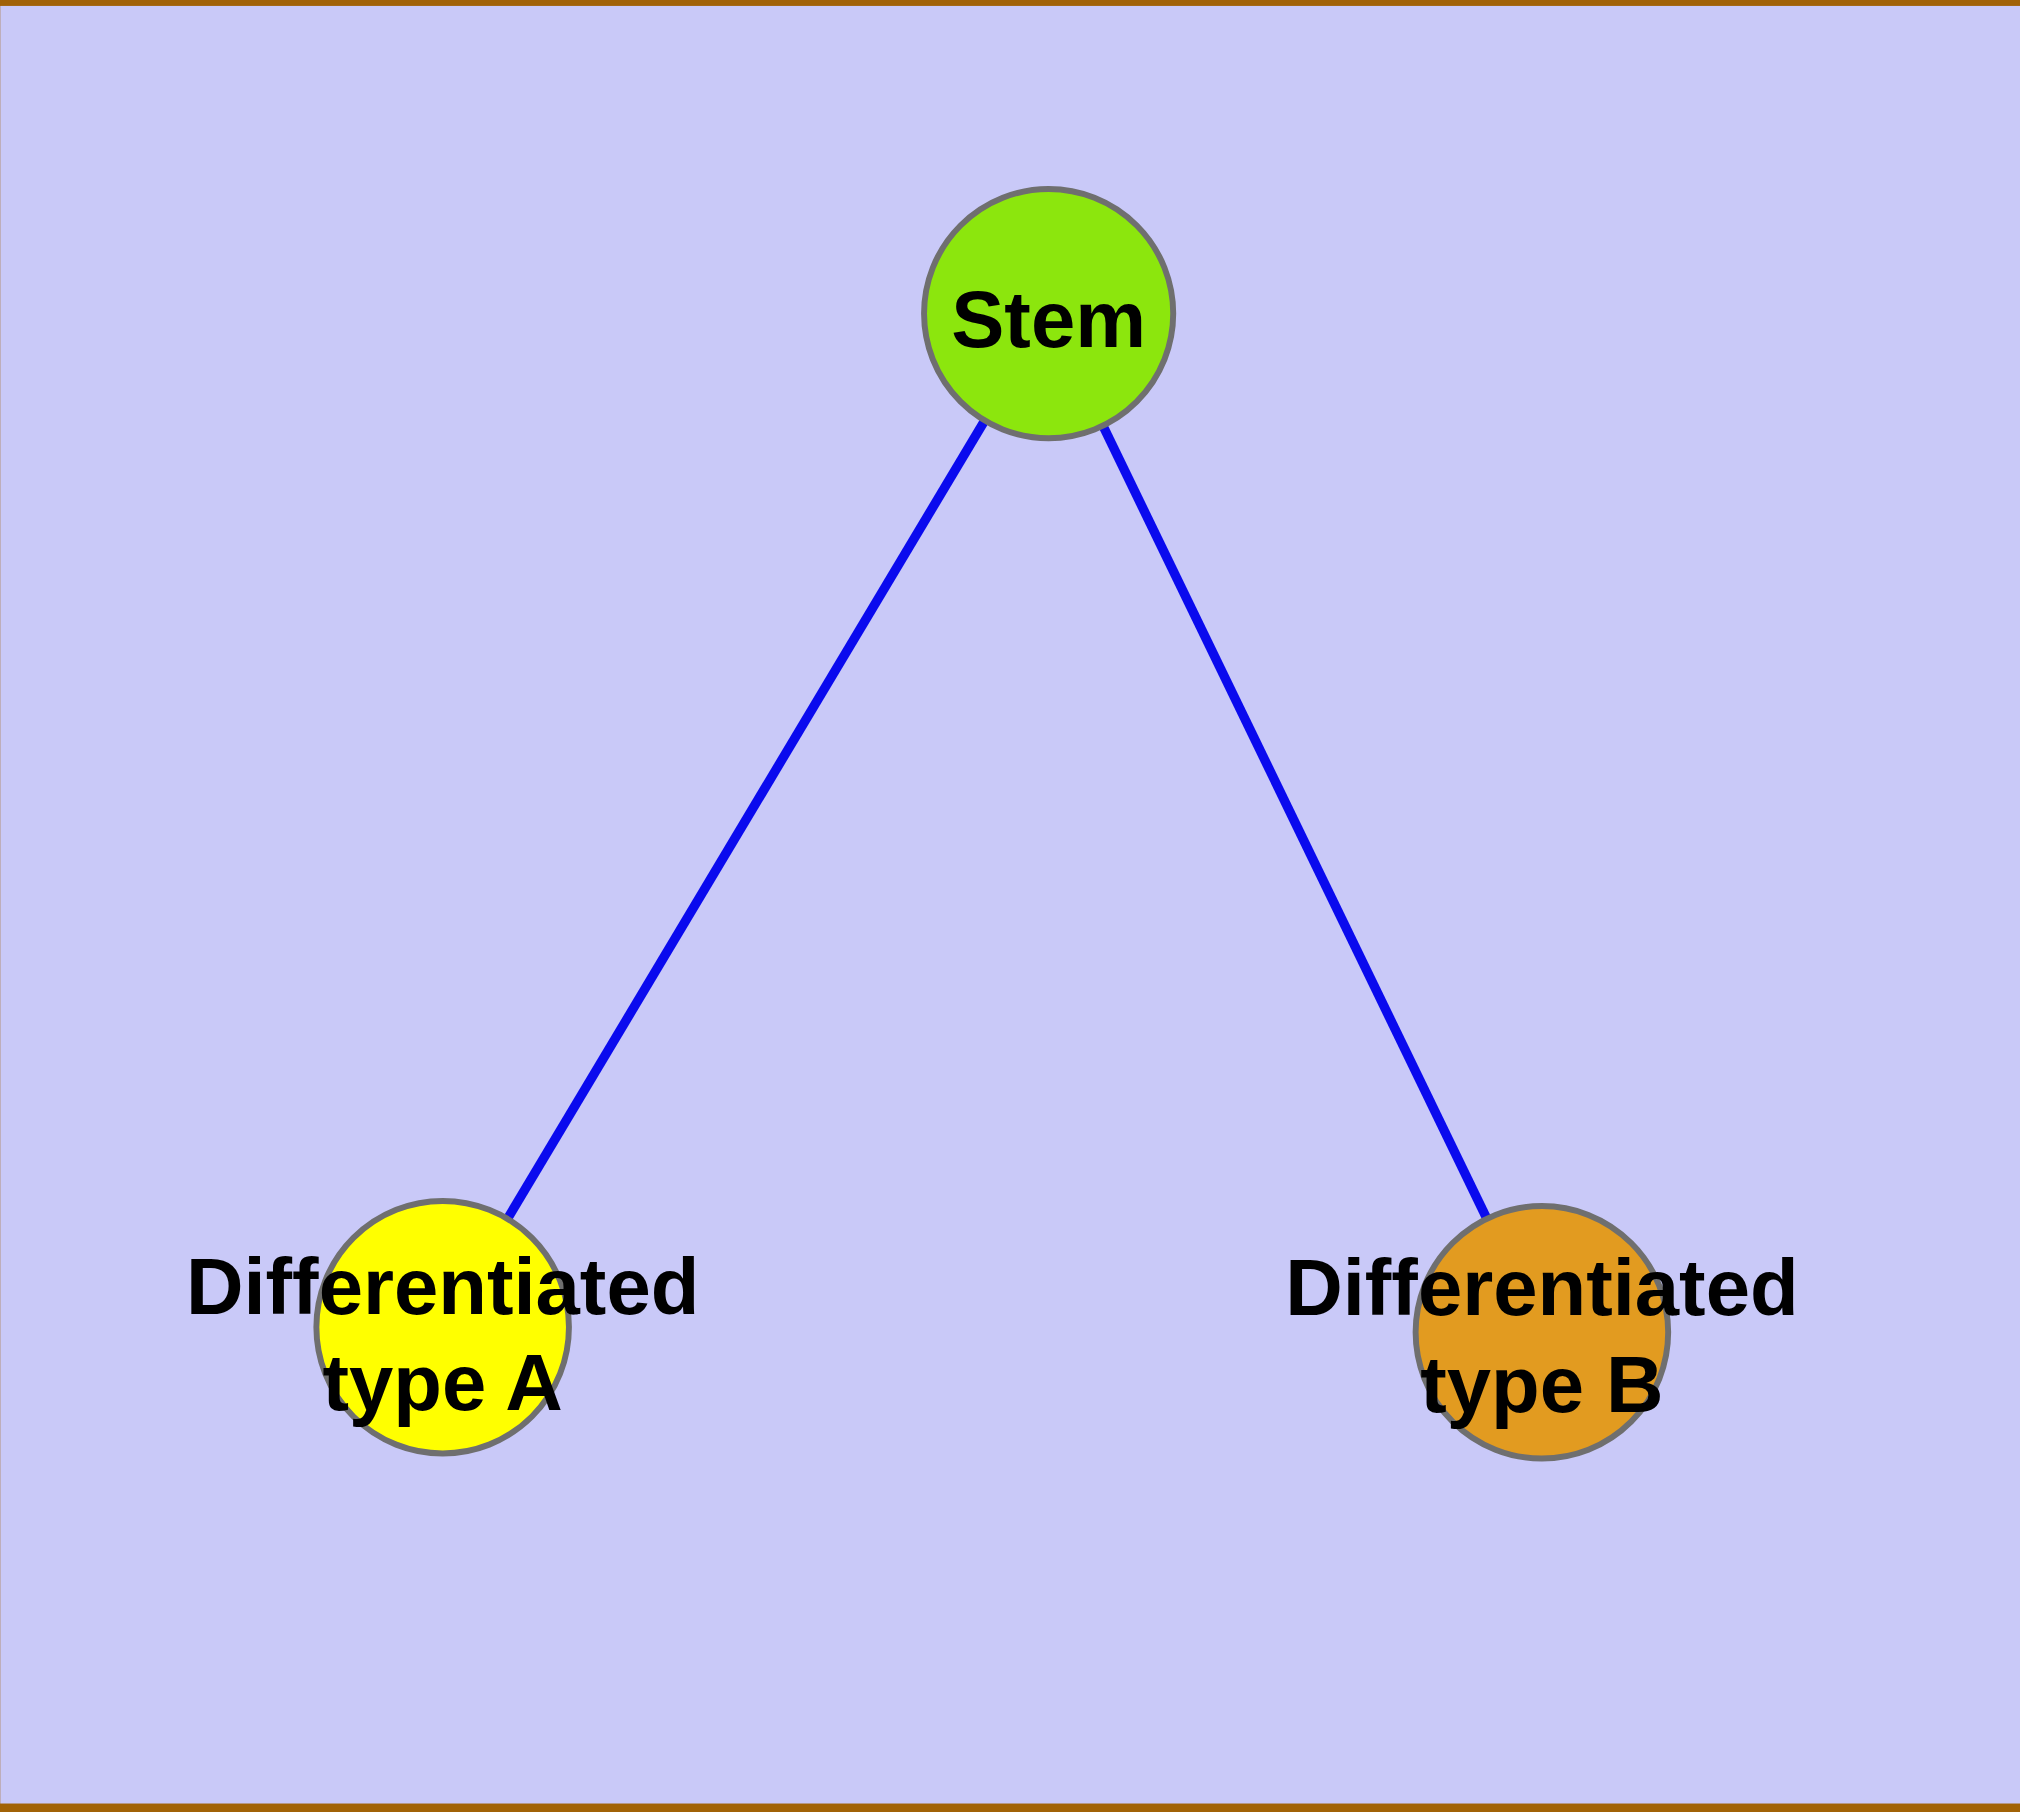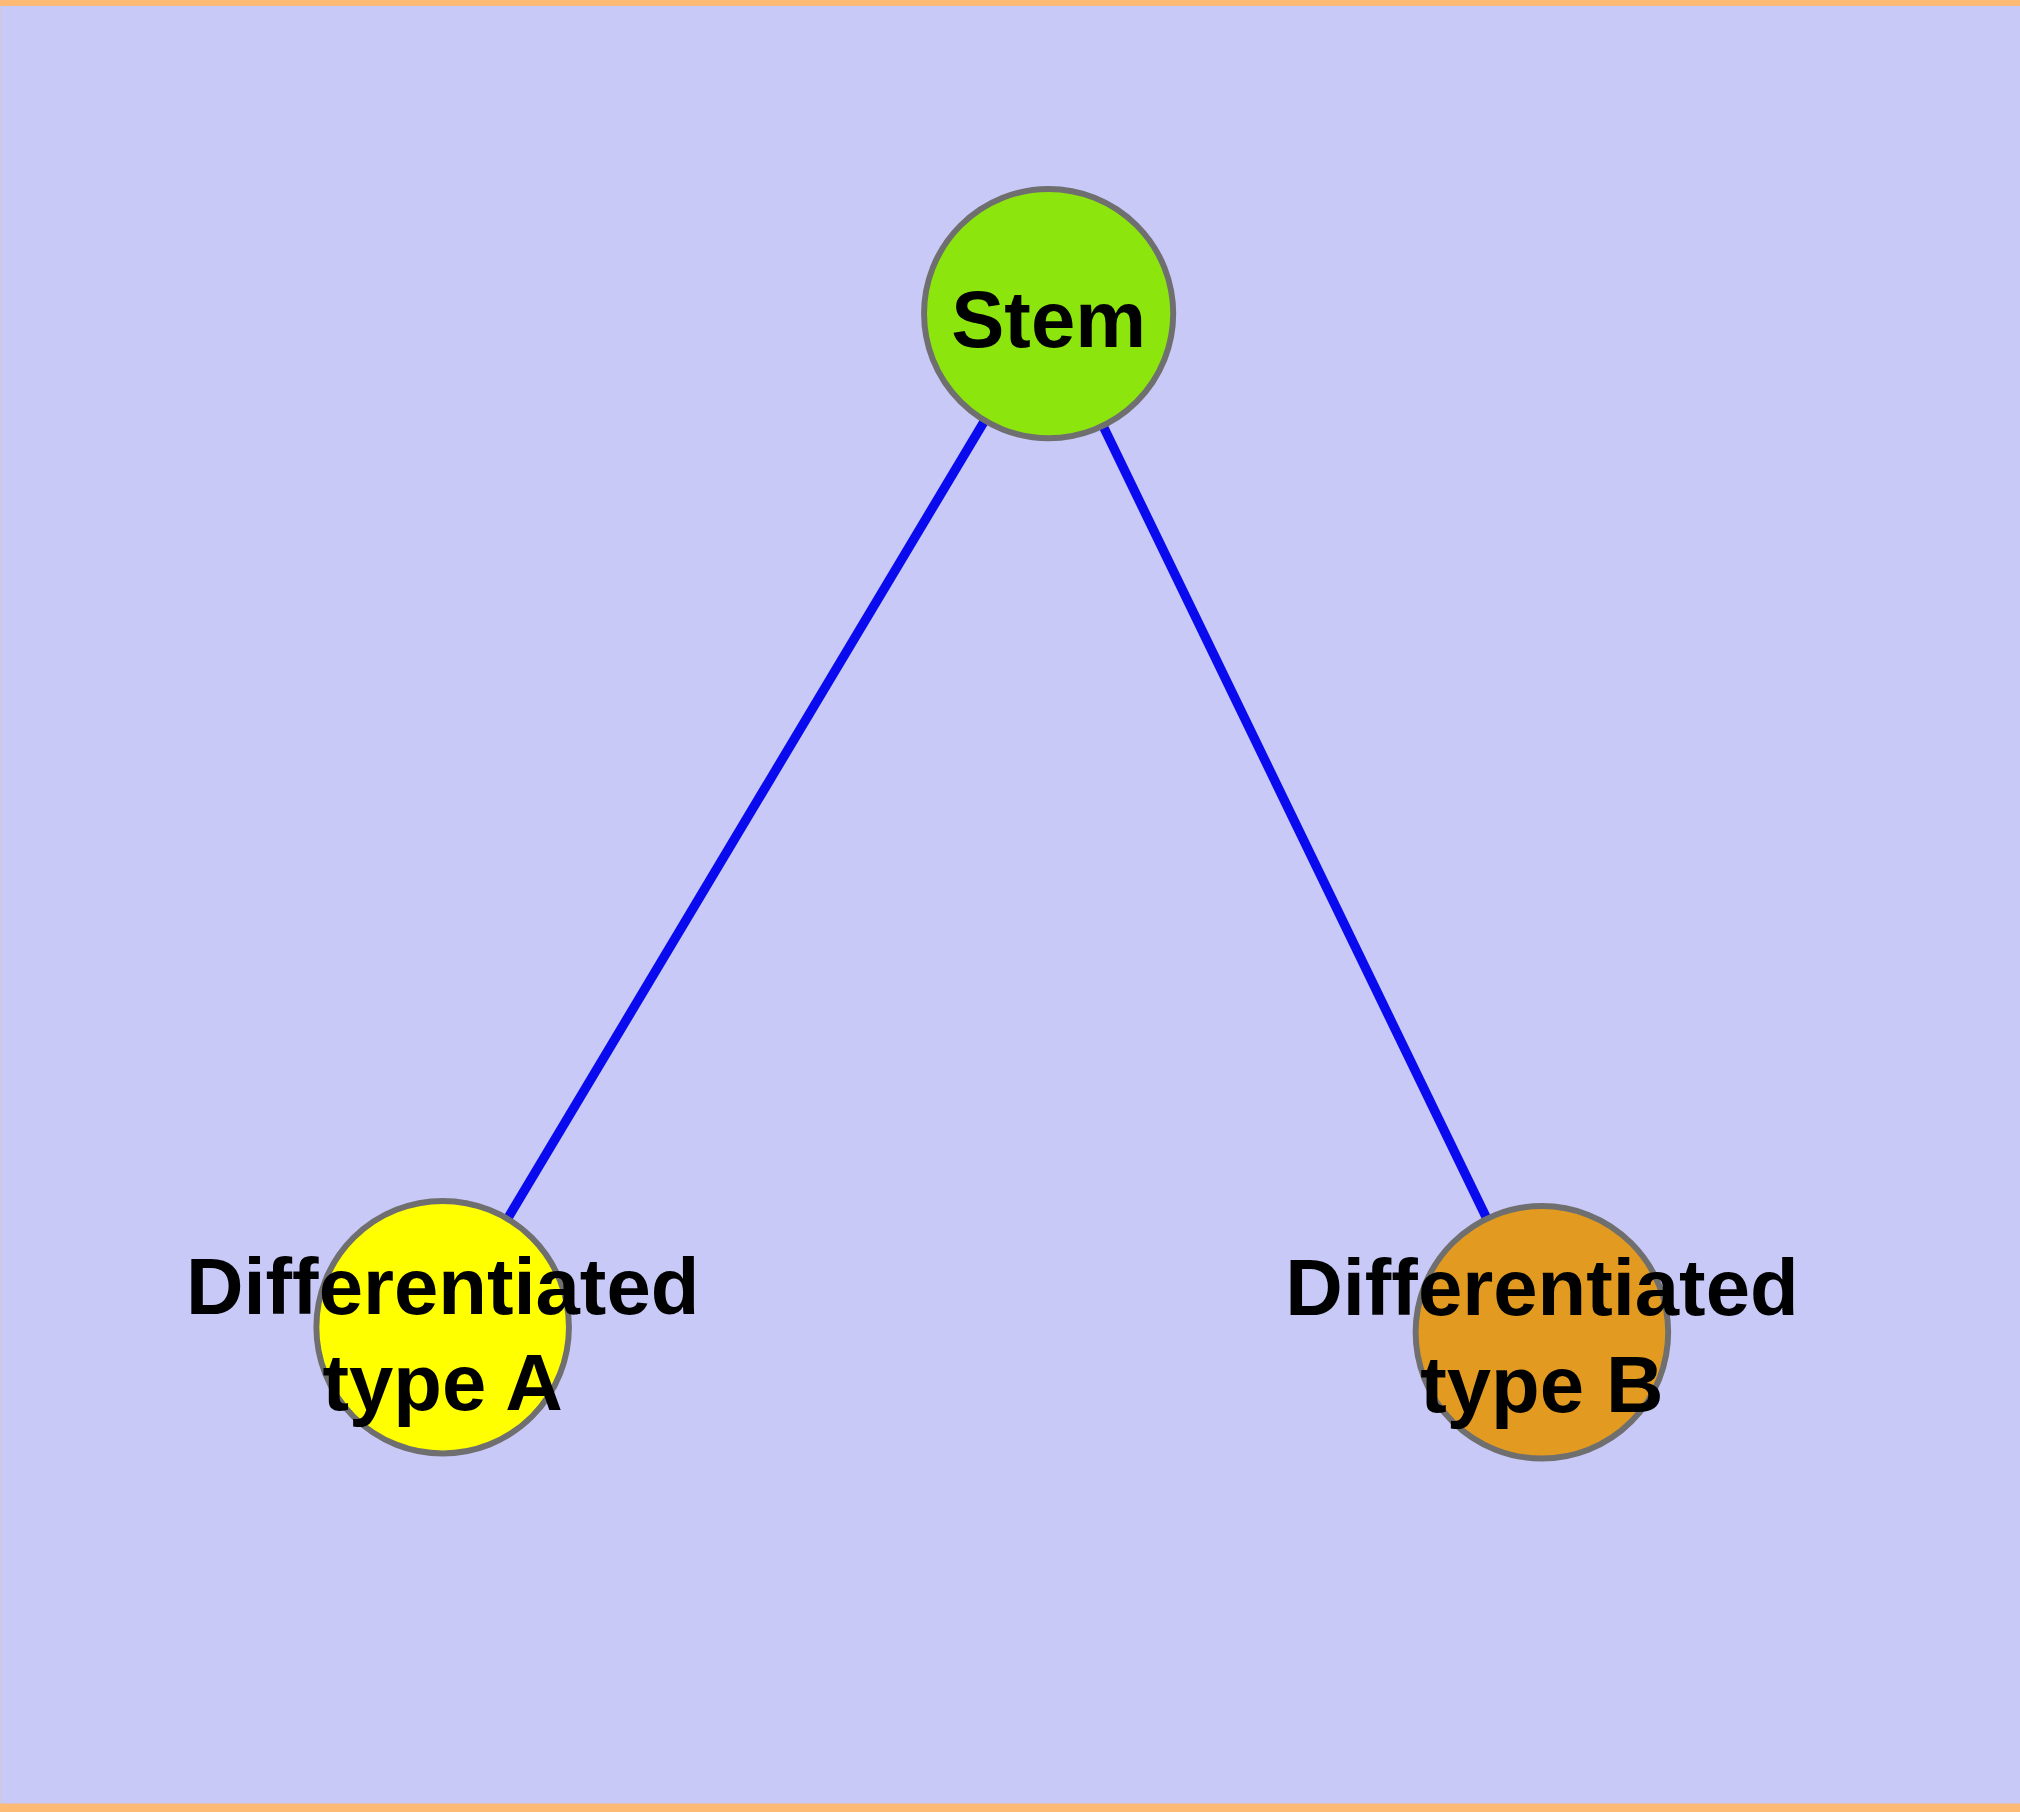--- a/index.html
+++ b/index.html
@@ -5,21 +5,21 @@
     html, body {
       margin: 0;
       padding: 0;
       background: #ffffff;
       font-family: "Liberation Sans", sans-serif;
     }
     .page {
       position: relative;
       width: 2021px;
       height: 1812px;
-      background: #fdba74;
+      background: #a16207;
       overflow: hidden;
     }
     svg { display: block; }
     .node-label {
       font-family: "Liberation Sans", sans-serif;
       font-weight: bold;
       font-size: 94px;
     }
     .edge { stroke-linecap: butt; }
   </style>

